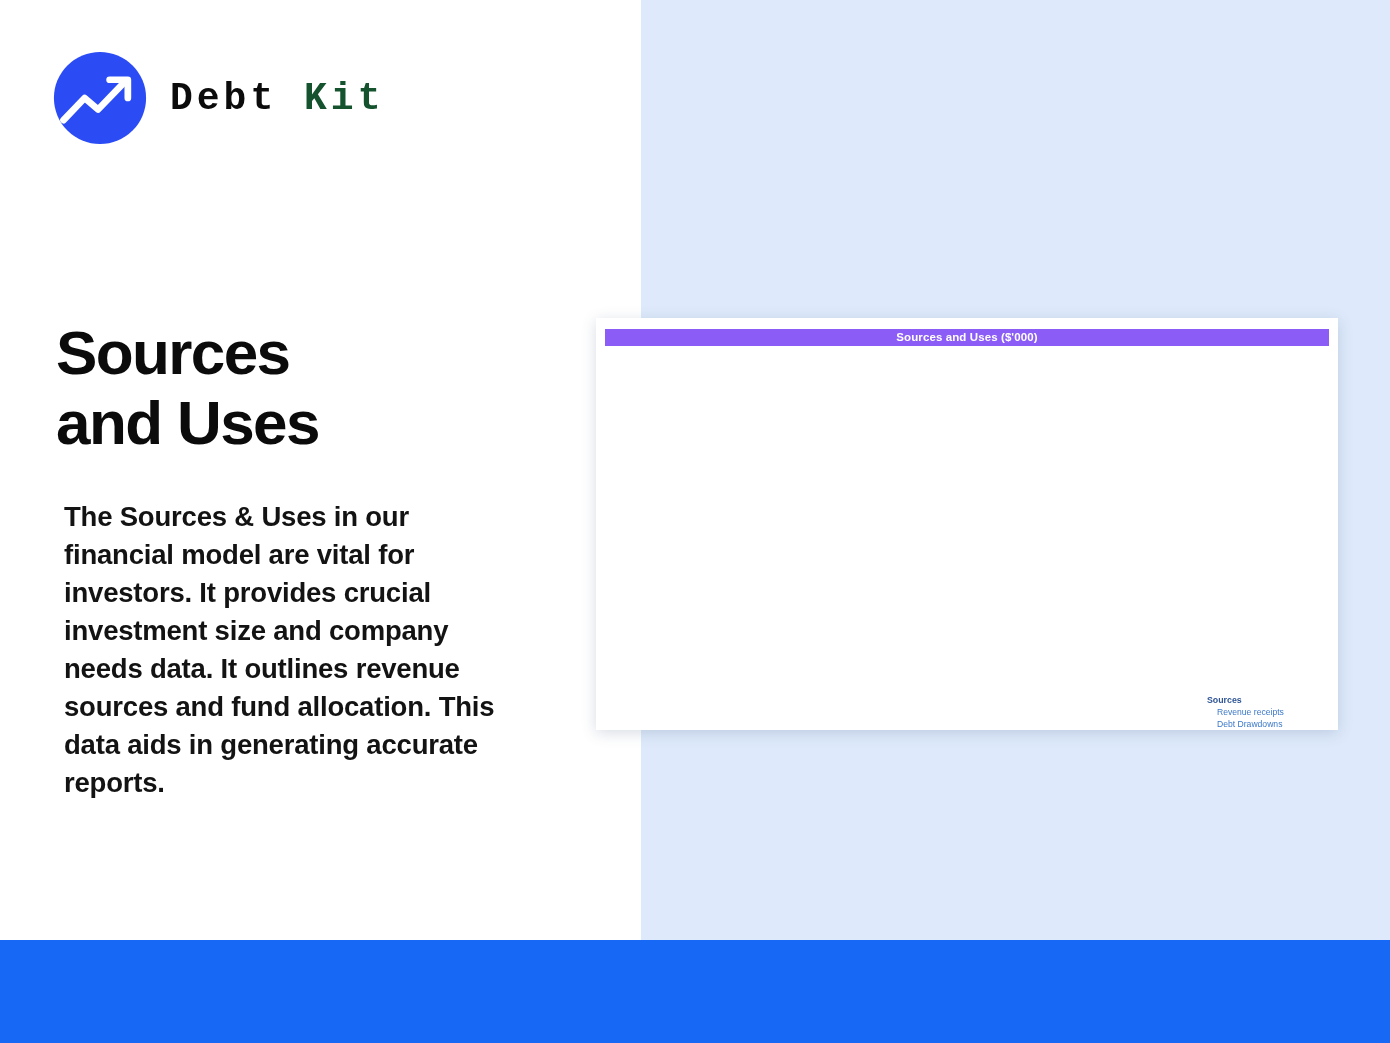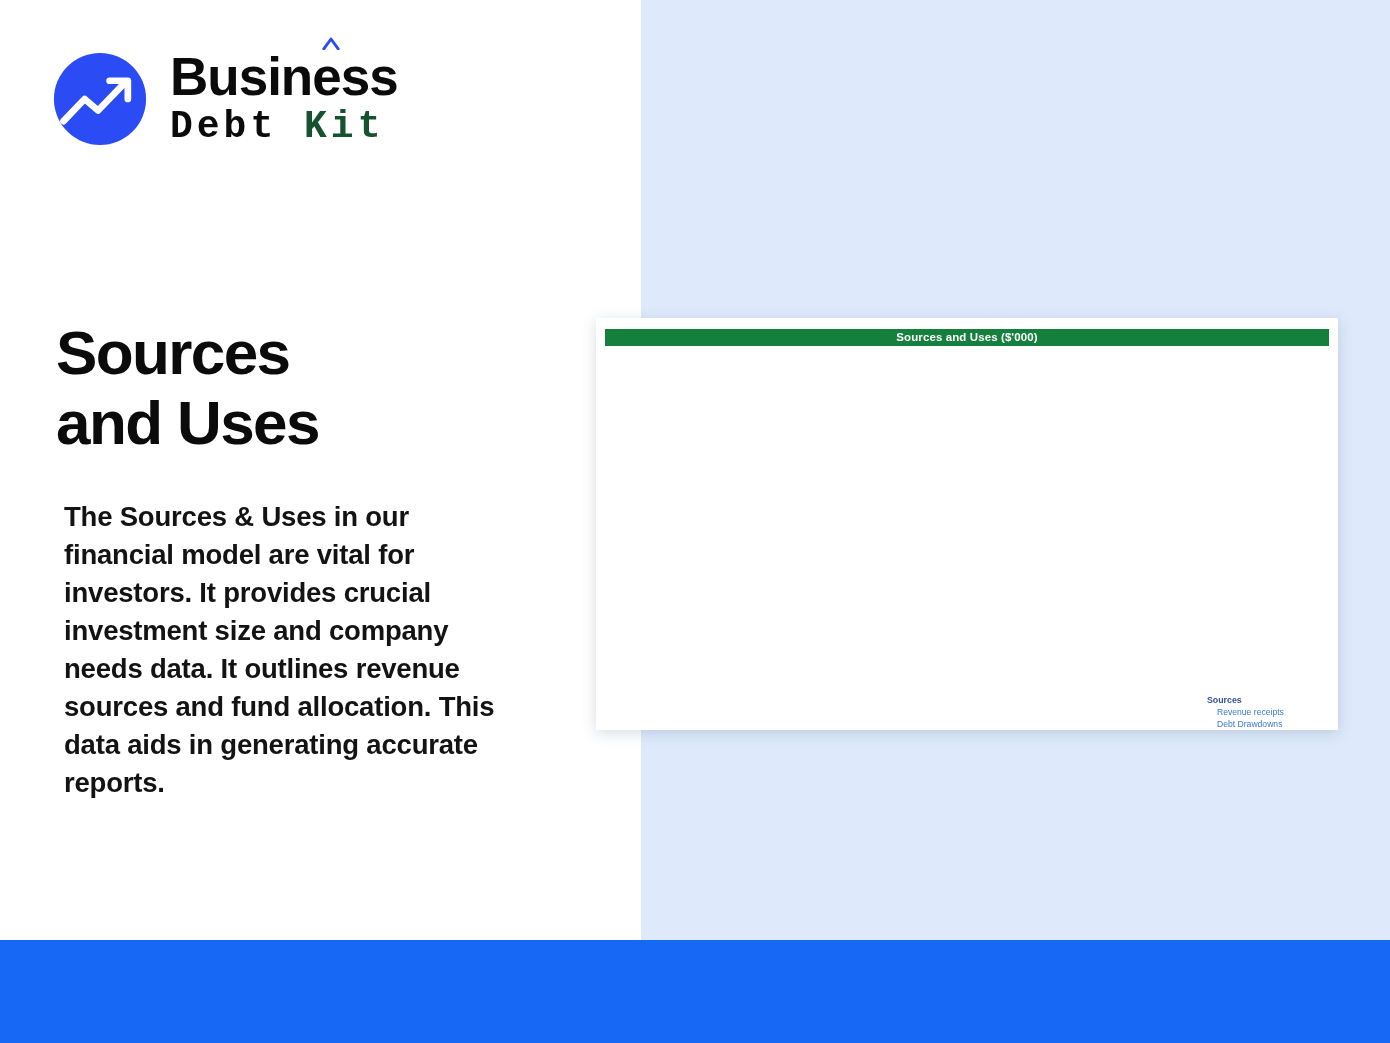--- a/index.html
+++ b/index.html
@@ -51,21 +51,21 @@
   
   #card {
     position:absolute; left:596px; top:318px; width:742px; height:412px;
     background:#ffffff;
     box-shadow:0 3px 14px rgba(60,80,120,.20);
     font-family:"Liberation Sans", sans-serif;
     overflow:hidden;
   }
   #card-header {
     position:absolute; left:9px; top:11px; width:724px; height:17px;
-    background:#15803d; color:#ffffff;
+    background:#8b5cf6; color:#ffffff;
     font-size:11.5px; font-weight:bold; text-align:center; line-height:17px;
     letter-spacing:.1px;
   }
 
   
   .tbl { position:absolute; font-size:8.6px; color:#3c78c8; }
   #tbl-sources { left:611px; top:377px; width:330px; }
   .tbl-head { font-weight:bold; color:#2f5597; font-size:8.8px; margin-bottom:2px; }
   .tbl-row { display:flex; line-height:11.6px; height:11.6px; }
   .tbl-row .c-name { flex:1; padding-left:10px; white-space:nowrap; }
@@ -77,26 +77,20 @@
 <div id="bg-blue"></div>
 <div id="bottom-bar"></div>
 
 <div id="logo">
   <svg id="logo-mark" viewBox="0 0 100 100">
     <circle cx="50" cy="50" r="48" fill="#2b4cf5"></circle>
     <path d="M12 73 L34 50 L48 62 L76 33" stroke="#ffffff" stroke-width="7" fill="none" stroke-linecap="round" stroke-linejoin="round"></path>
     <path d="M60 31 L79 31 L79 50" stroke="#ffffff" stroke-width="7" fill="none" stroke-linecap="round" stroke-linejoin="round"></path>
   </svg>
   <div id="logo-words">
-    <div id="logo-line1">
-      <span>Business</span>
-      <svg id="logo-hat" viewBox="0 0 20 14">
-        <path d="M2 13 L10 2 L18 13" stroke="#2b4cf5" stroke-width="3.2" fill="none" stroke-linecap="round" stroke-linejoin="round"></path>
-      </svg>
-    </div>
     <div id="logo-line2">
       <span class="lw-dark">Debt</span><span>&nbsp;</span><span class="lw-blue">Kit</span>
     </div>
   </div>
 </div>
 
 <h1 id="page-title">Sources
 and Uses</h1>
 <p id="page-body">The Sources &amp; Uses in our financial model are vital for investors. It provides crucial investment size and company needs data. It outlines revenue sources and fund allocation. This data aids in generating accurate reports.</p>
 

